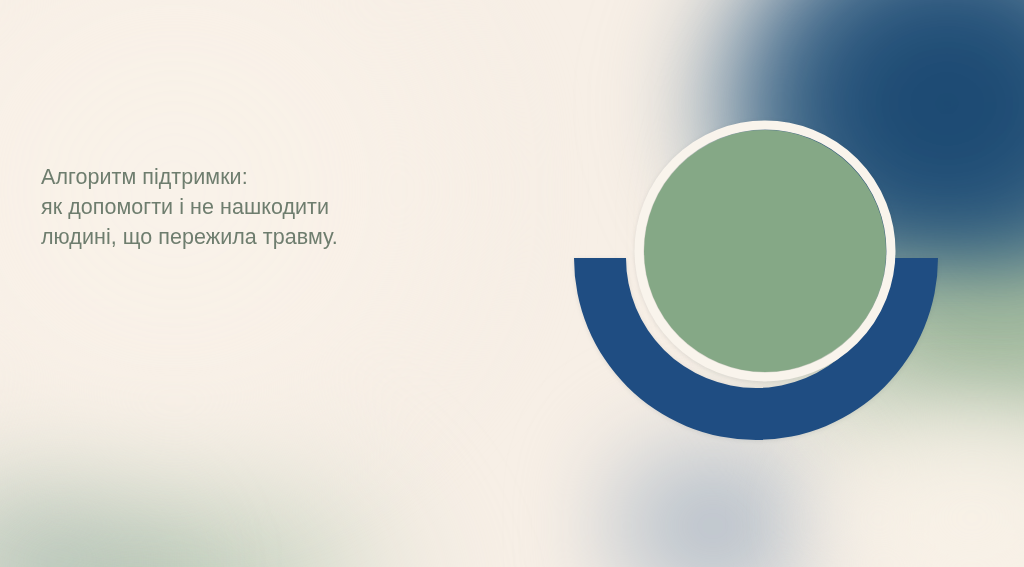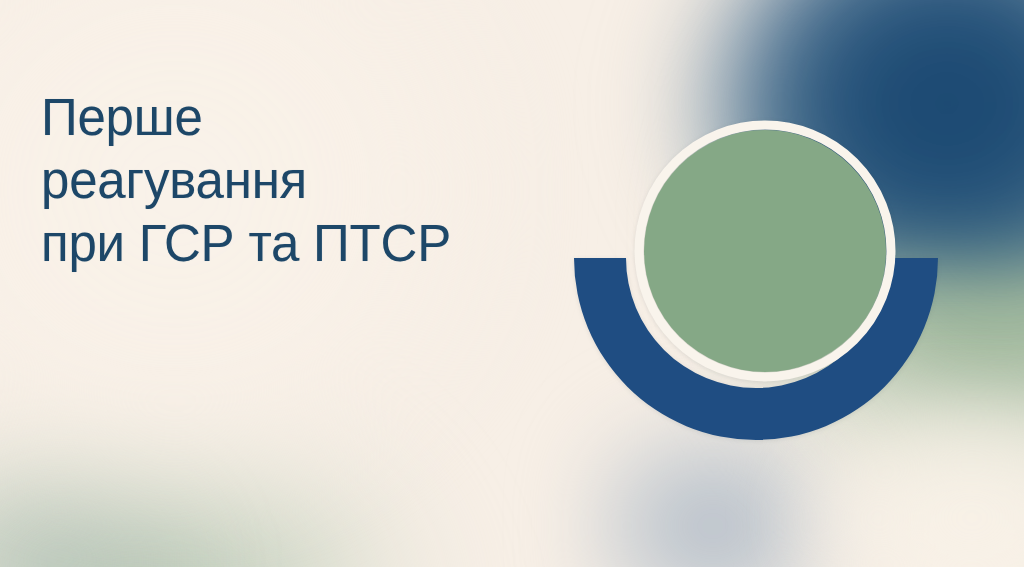--- a/index.html
+++ b/index.html
@@ -169,23 +169,23 @@
   <div class="bg-layer" id="bg-base"></div>
   <div class="bg-layer" id="bg-green-right"></div>
   <div class="bg-layer" id="bg-blue-top"></div>
   <div class="bg-layer" id="bg-green-bottomleft"></div>
   <div class="bg-layer" id="bg-blue-bottom"></div>
   <div class="bg-layer" id="bg-haze-bottomleft"></div>
   <div class="bg-layer" id="bg-cream-bottomright"></div>
   <div class="bg-layer" id="bg-cream-left"></div>
 
   <div id="text-block">
-    <h1 id="headline">Перше
-реагування
-при ГСР та ПТСР</h1>
+    <p id="subheadline">Алгоритм підтримки:
+як допомогти і не нашкодити
+людині, що пережила травму.</p>
   </div>
 
   <div id="logo-mark">
     <svg viewBox="0 0 400 345" xmlns="http://www.w3.org/2000/svg" aria-hidden="true">
 
       <path d="M 9 146
                A 182 182 0 0 0 373 146
                L 321 146
                A 130 130 0 0 1 61 146
                Z" fill="#1f4d82"></path>

